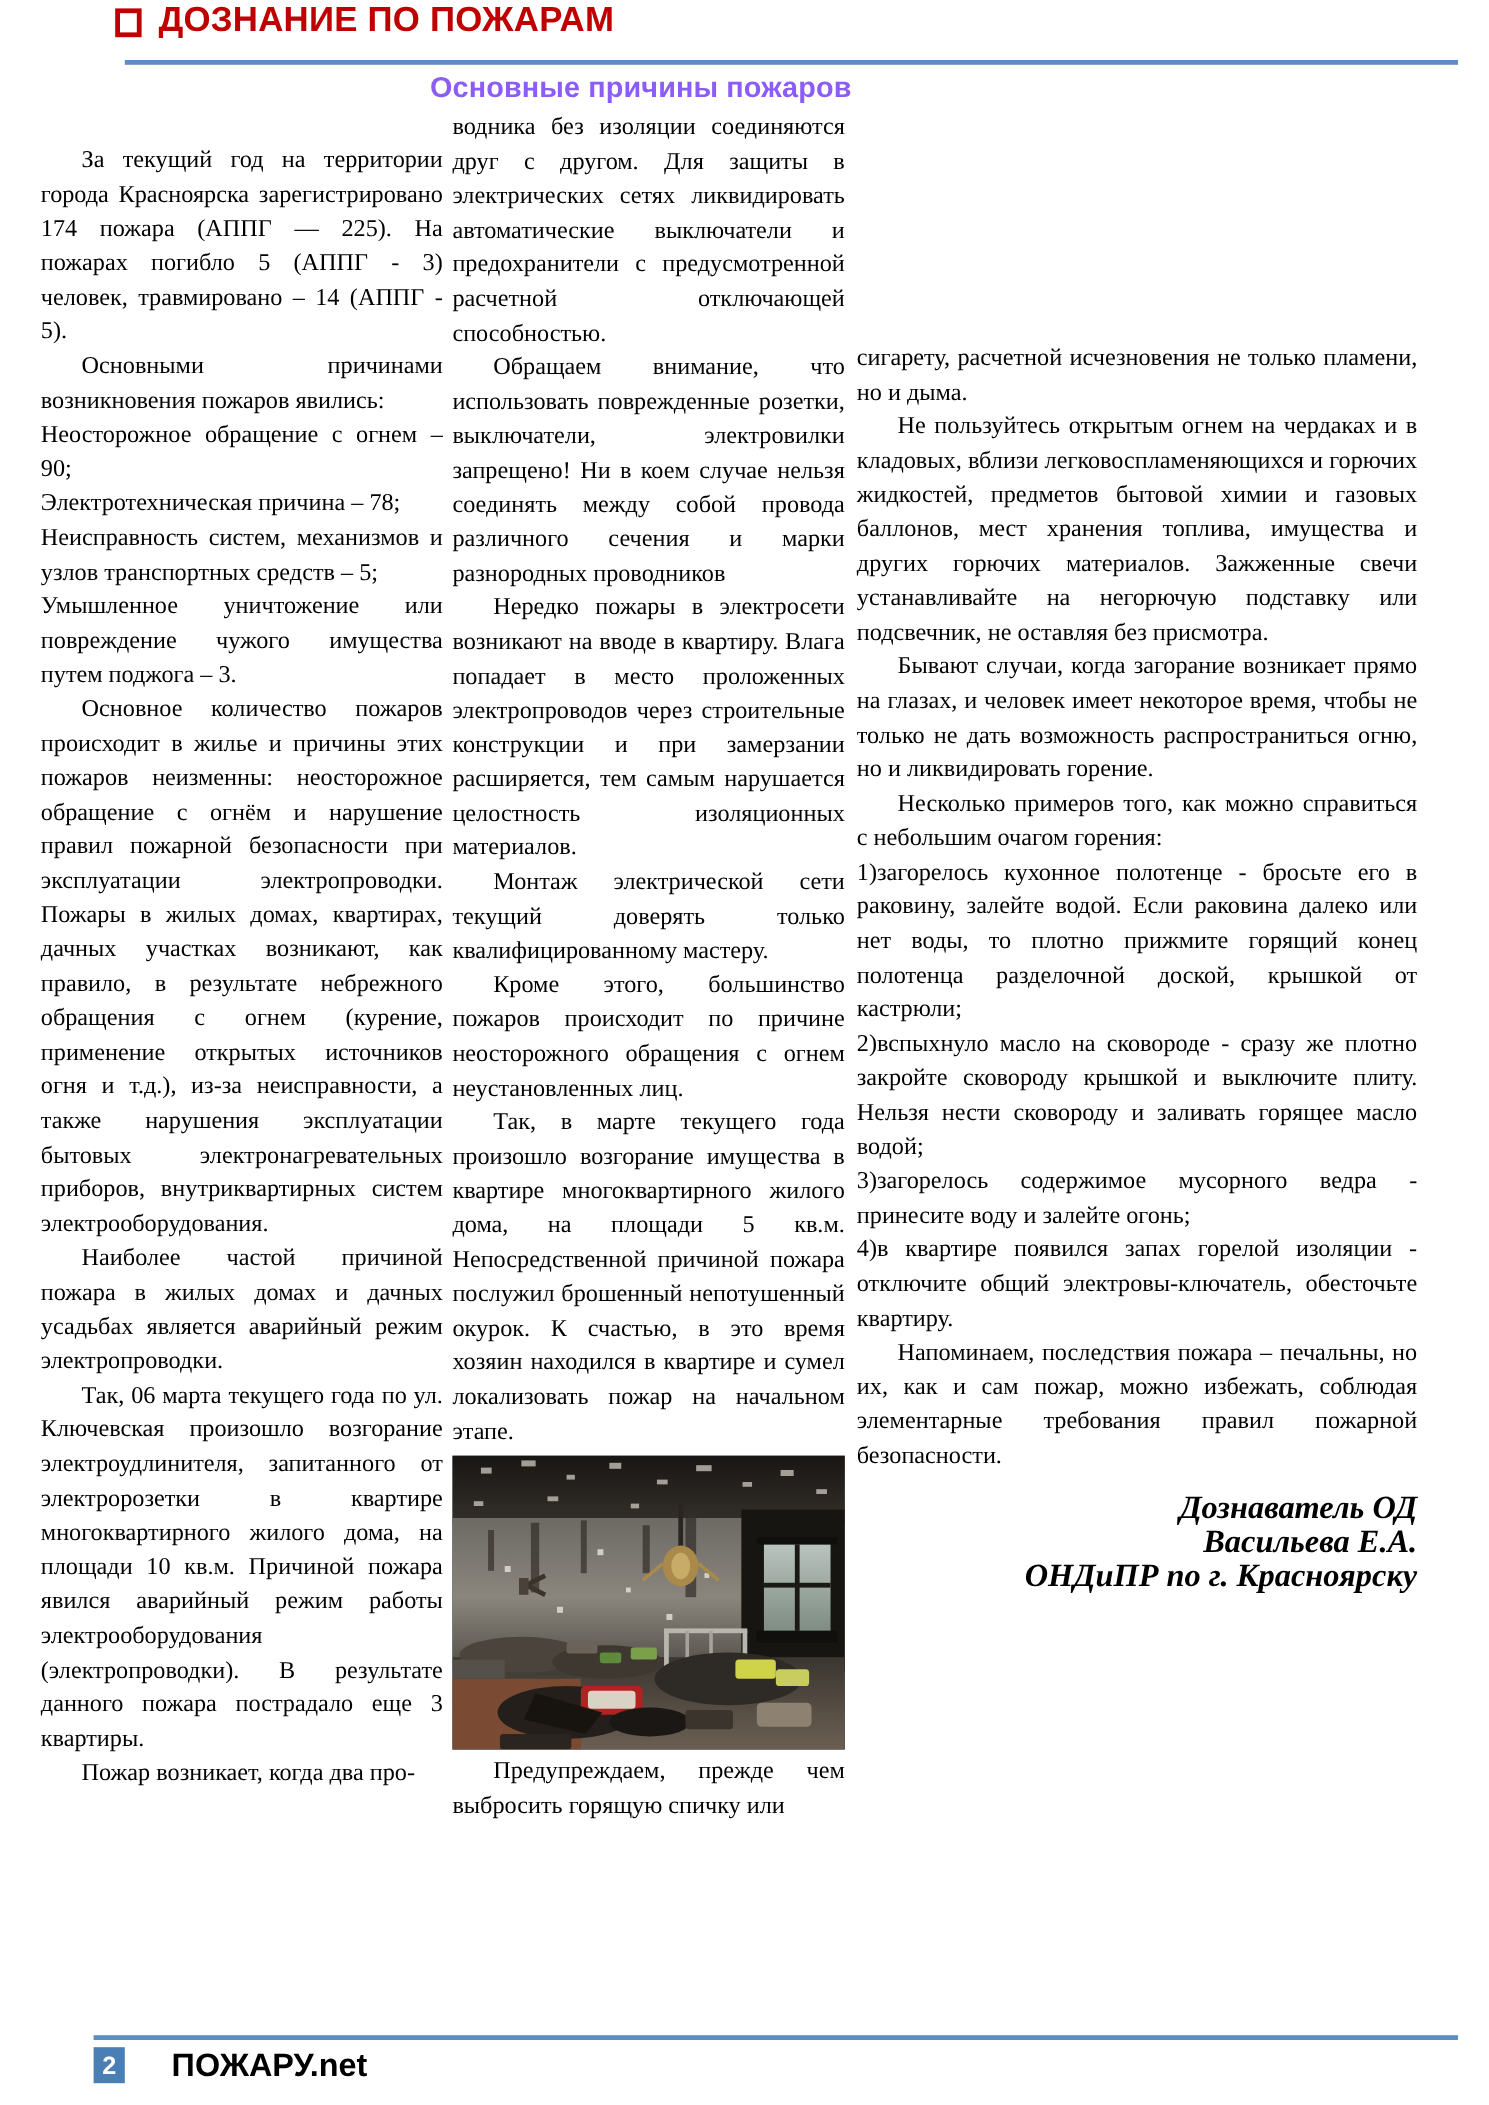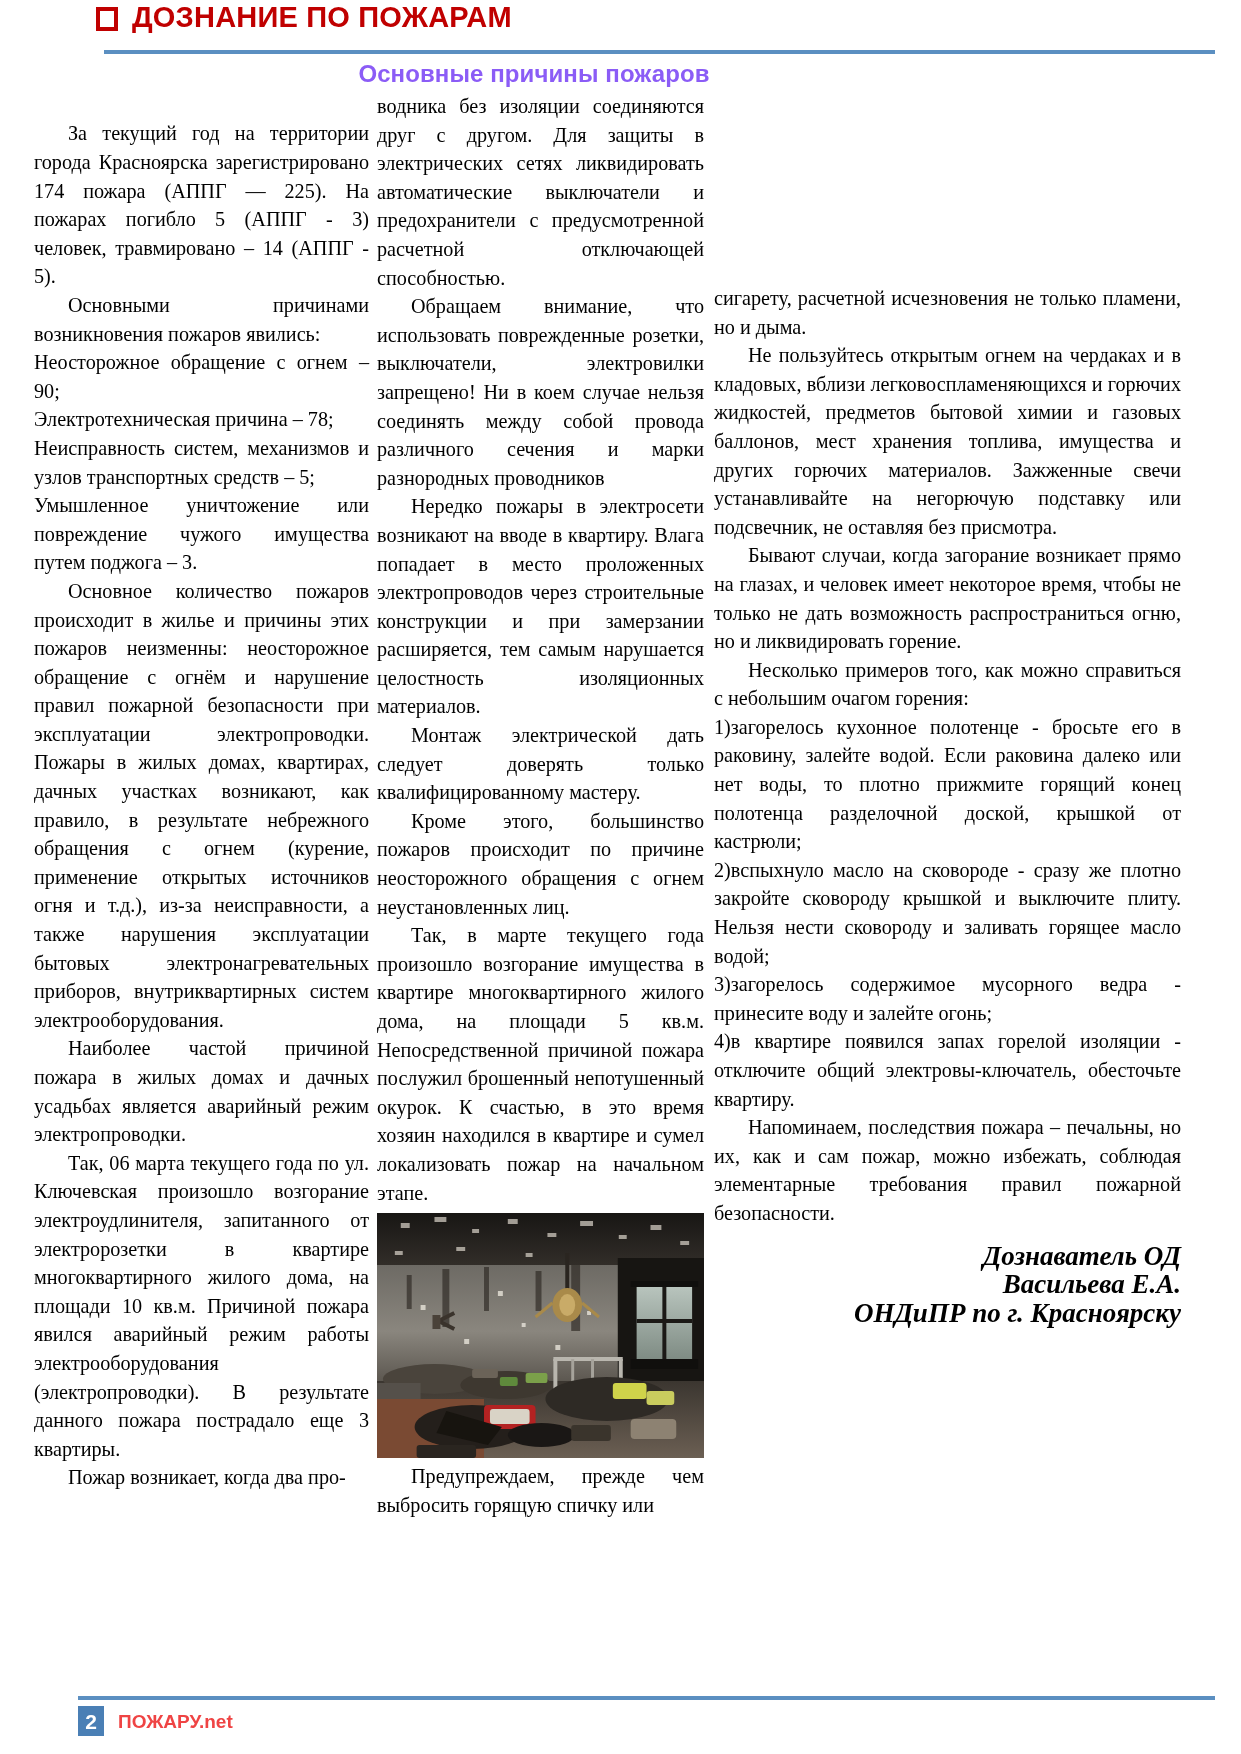--- a/index.html
+++ b/index.html
@@ -161,23 +161,24 @@
     font-weight: bold;
     font-size: 21px;
     display: flex;
     align-items: center;
     justify-content: center;
     line-height: 1;
   }
   .footer-brand {
     font-family: "Liberation Sans", "DejaVu Sans", sans-serif;
     font-weight: bold;
-    font-size: 19px;
-    color: #ef4444;
+    font-size: 27px;
+    color: #000000;
     line-height: 1;
+    margin-left: 25px;
   }
 </style>
 </head>
 <body>
 
 <div class="page-header">
   <div class="header-inner">
     <span class="header-square"></span>
     <span class="header-title">ДОЗНАНИЕ ПО ПОЖАРАМ</span>
   </div>
@@ -198,21 +199,21 @@
     <p class="ind">Основное количество пожаров происходит в жилье и причины этих пожаров неизменны: неосторожное обращение с огнём и нарушение правил пожарной безопасности при эксплуатации электропроводки. Пожары в жилых домах, квартирах, дачных участках возникают, как правило, в результате небрежного обращения с огнем (курение, применение открытых источников огня и т.д.), из-за неисправности, а также нарушения эксплуатации бытовых электронагревательных приборов, внутриквартирных систем электрооборудования.</p>
     <p class="ind">Наиболее частой причиной пожара в жилых домах и дачных усадьбах является аварийный режим электропроводки.</p>
     <p class="ind">Так, 06 марта текущего года по ул. Ключевская произошло возгорание электроудлинителя, запитанного от электророзетки в квартире многоквартирного жилого дома, на площади 10 кв.м. Причиной пожара явился аварийный режим работы электрооборудования (электропроводки). В результате данного пожара пострадало еще 3 квартиры.</p>
     <p class="ind">Пожар возникает, когда два про-</p>
   </div>
 
   <div class="col col-2">
     <p class="noind">водника без изоляции соединяются друг с другом. Для защиты в электрических сетях ликвидировать автоматические выключатели и предохранители с предусмотренной расчетной отключающей способностью.</p>
     <p class="ind">Обращаем внимание, что использовать поврежденные розетки, выключатели, электровилки запрещено! Ни в коем случае нельзя соединять между собой провода различного сечения и марки разнородных проводников</p>
     <p class="ind">Нередко пожары в электросети возникают на вводе в квартиру. Влага попадает в место проложенных электропроводов через строительные конструкции и при замерзании расширяется, тем самым нарушается целостность изоляционных материалов.</p>
-    <p class="ind">Монтаж электрической дать следует доверять только квалифицированному мастеру.</p>
+    <p class="ind">Монтаж электрической сети текущий доверять только квалифицированному мастеру.</p>
     <p class="ind">Кроме этого, большинство пожаров происходит по причине неосторожного обращения с огнем неустановленных лиц.</p>
     <p class="ind">Так, в марте текущего года произошло возгорание имущества в квартире многоквартирного жилого дома, на площади 5 кв.м. Непосредственной причиной пожара послужил брошенный непотушенный окурок. К счастью, в это время хозяин находился в квартире и сумел локализовать пожар на начальном этапе.</p>
 
     <div class="photo-wrap">
       <div class="photo">
         <svg viewBox="0 0 330 245" preserveAspectRatio="none" aria-hidden="true">
           <defs>
             <linearGradient id="wallg" x1="0" y1="0" x2="0" y2="1">
               <stop offset="0%" stop-color="#6d6a64"></stop>
               <stop offset="55%" stop-color="#8a867e"></stop>

